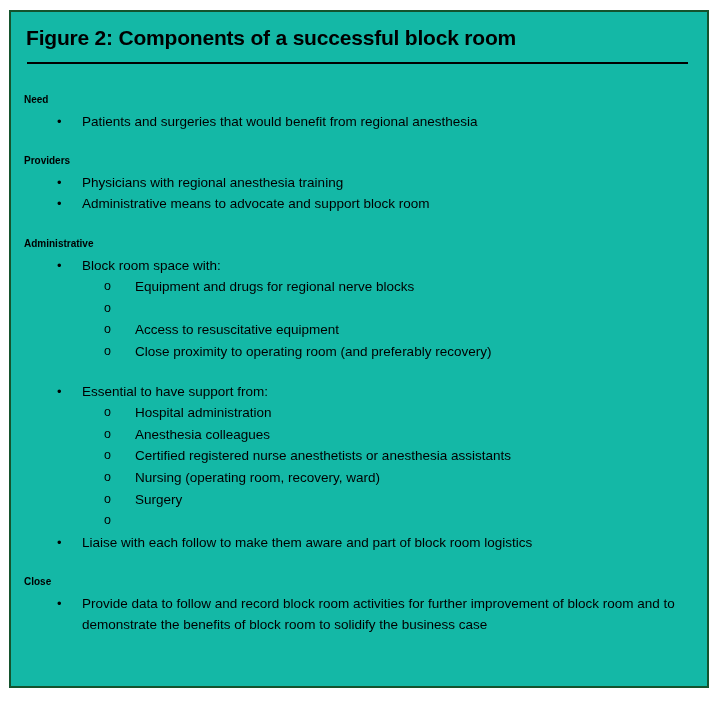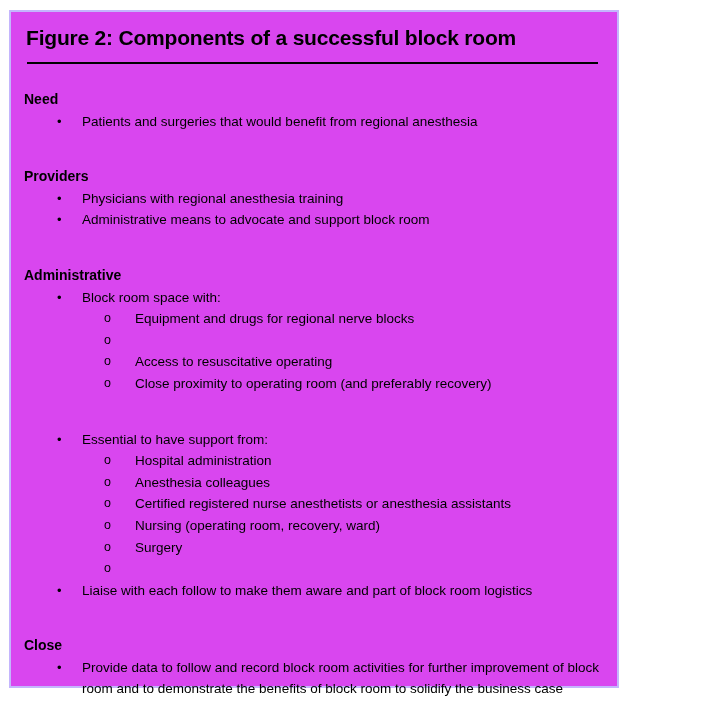--- a/index.html
+++ b/index.html
@@ -12,49 +12,49 @@
     height: 706px;
     position: relative;
     font-family: "Liberation Sans", "DejaVu Sans", sans-serif;
     color: #000000;
     overflow: hidden;
   }
   .figure-frame {
     position: absolute;
     left: 9px;
     top: 10px;
-    width: 610px;
+    width: 700px;
     height: 678px;
     box-sizing: border-box;
-    border: 2px solid #c4b5fd;
-    background: #d946ef;
+    border: 2px solid #14532d;
+    background: #14b8a6;
   }
   .fig-title {
     margin: 13px 18px 0 15px;
     font-size: 21px;
     font-weight: bold;
     line-height: 26px;
     letter-spacing: -0.2px;
   }
   .title-divider {
     height: 0;
     border-top: 2px solid #000000;
     margin: 11px 19px 0 16px;
   }
   .content {
     margin: 0 14px 0 13px;
   }
   .sec {
-    margin-top: 34px;
+    margin-top: 18px;
   }
   .sec:first-child {
     margin-top: 25px;
   }
   .sec-heading {
-    font-size: 14px;
+    font-size: 10px;
     font-weight: bold;
     line-height: 21.6px;
   }
   .item {
     display: flex;
     align-items: flex-start;
     font-size: 13.5px;
     line-height: 21.6px;
   }
   .item .bullet {
@@ -113,21 +113,21 @@
       </div>
       <div class="item l2">
         <span class="bullet">o</span>
         <span class="item-text">Equipment and drugs for regional nerve blocks</span>
       </div>
       <div class="item l2">
         <span class="bullet">o</span>
       </div>
       <div class="item l2">
         <span class="bullet">o</span>
-        <span class="item-text">Access to resuscitative operating</span>
+        <span class="item-text">Access to resuscitative equipment</span>
       </div>
       <div class="item l2">
         <span class="bullet">o</span>
         <span class="item-text">Close proximity to operating room (and preferably recovery)</span>
       </div>
     </div>
 
     <div class="sec">
       <div class="item l1">
         <span class="bullet">•</span>

